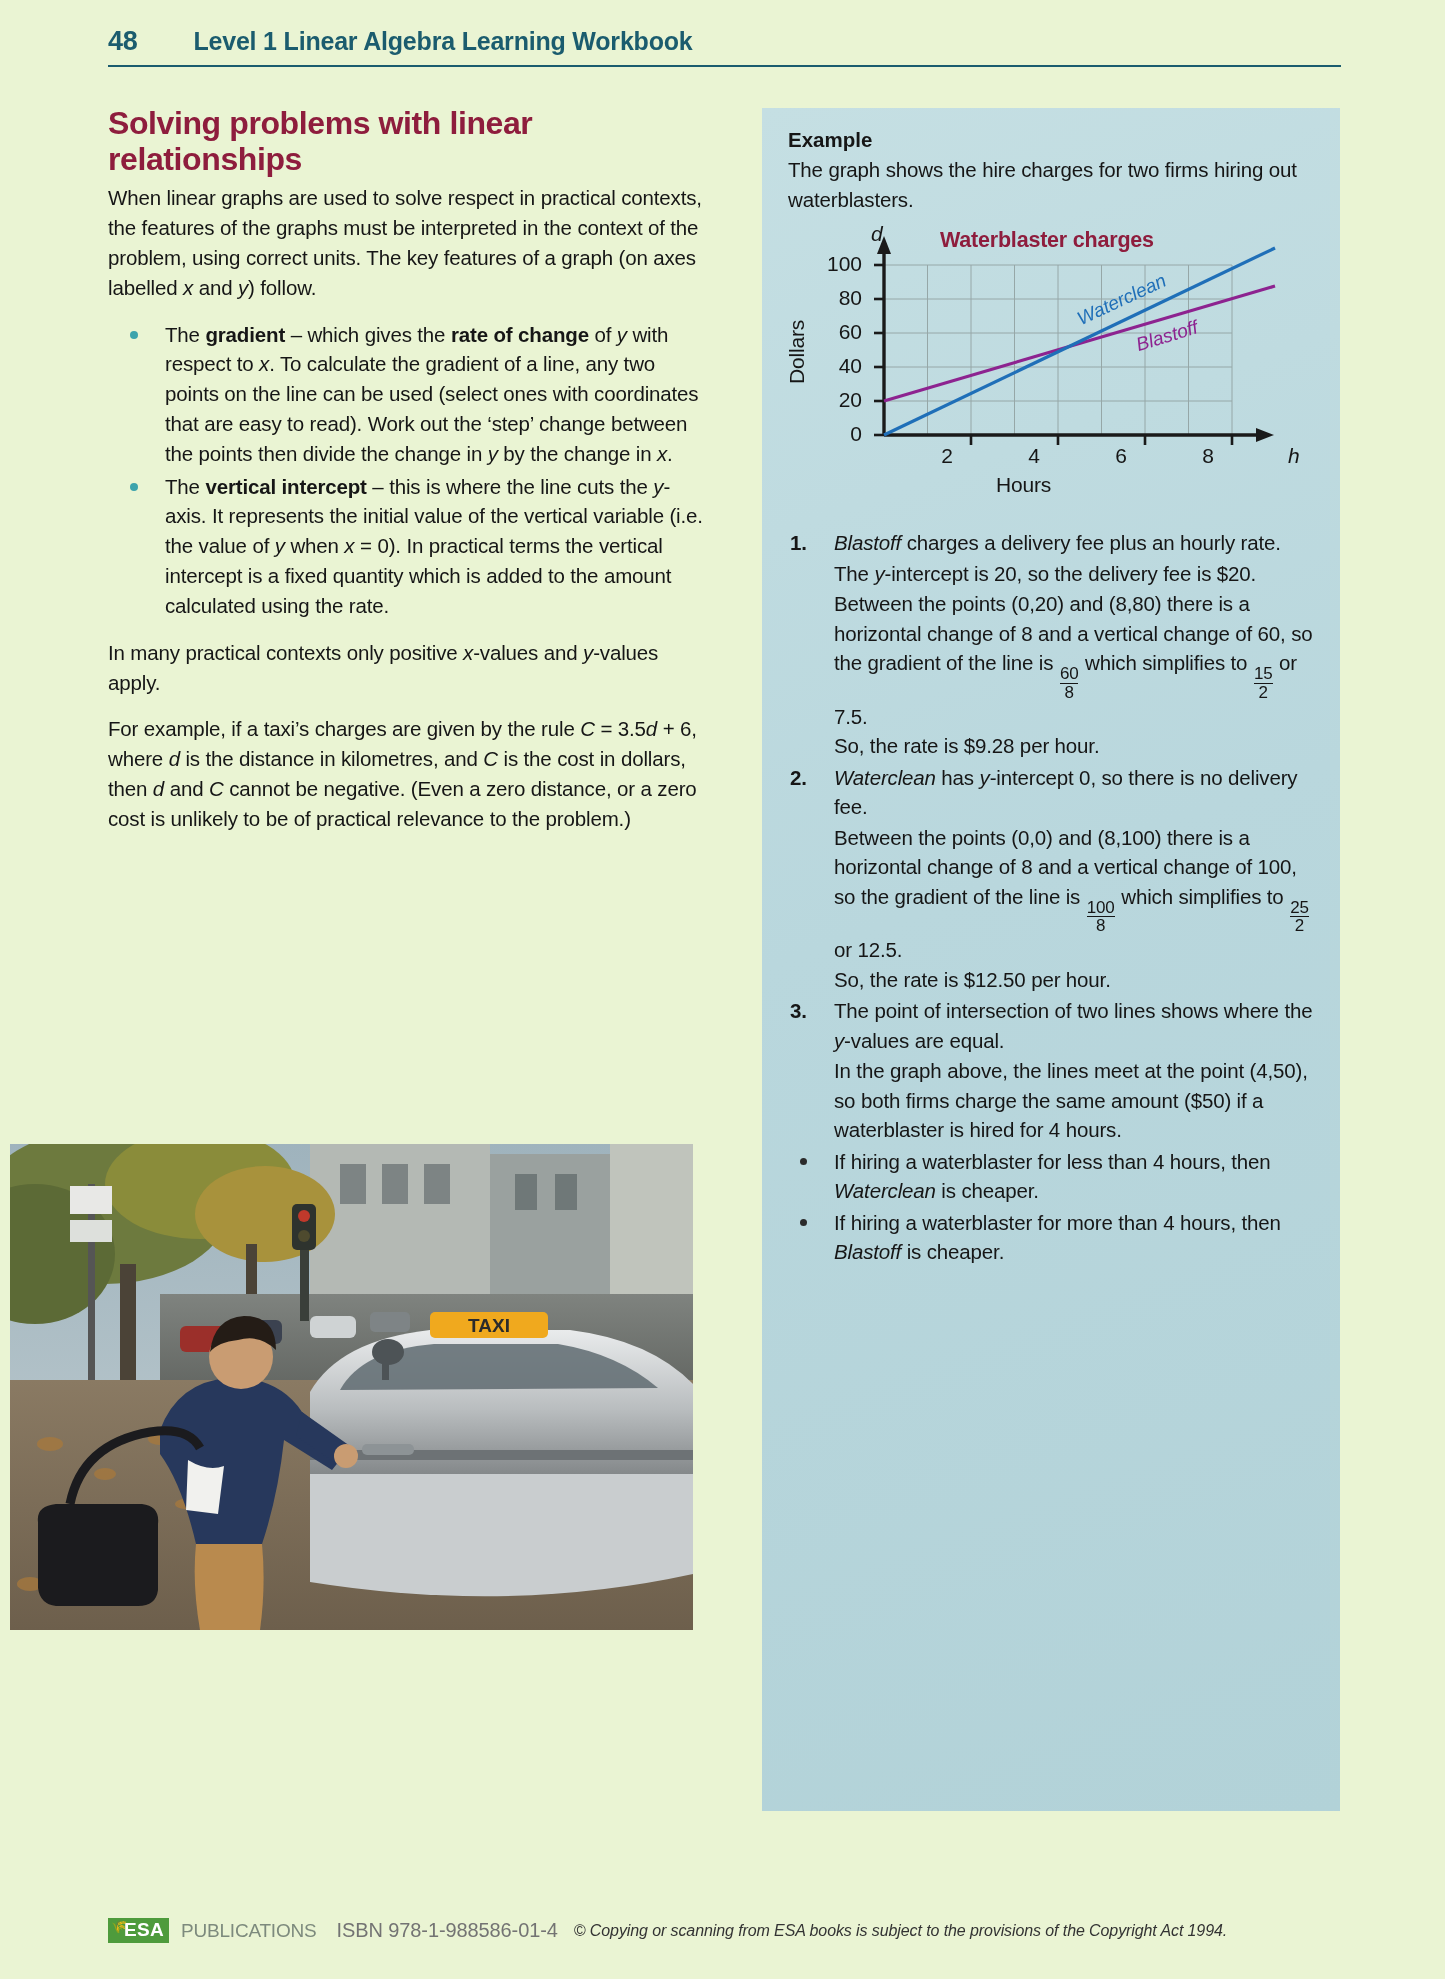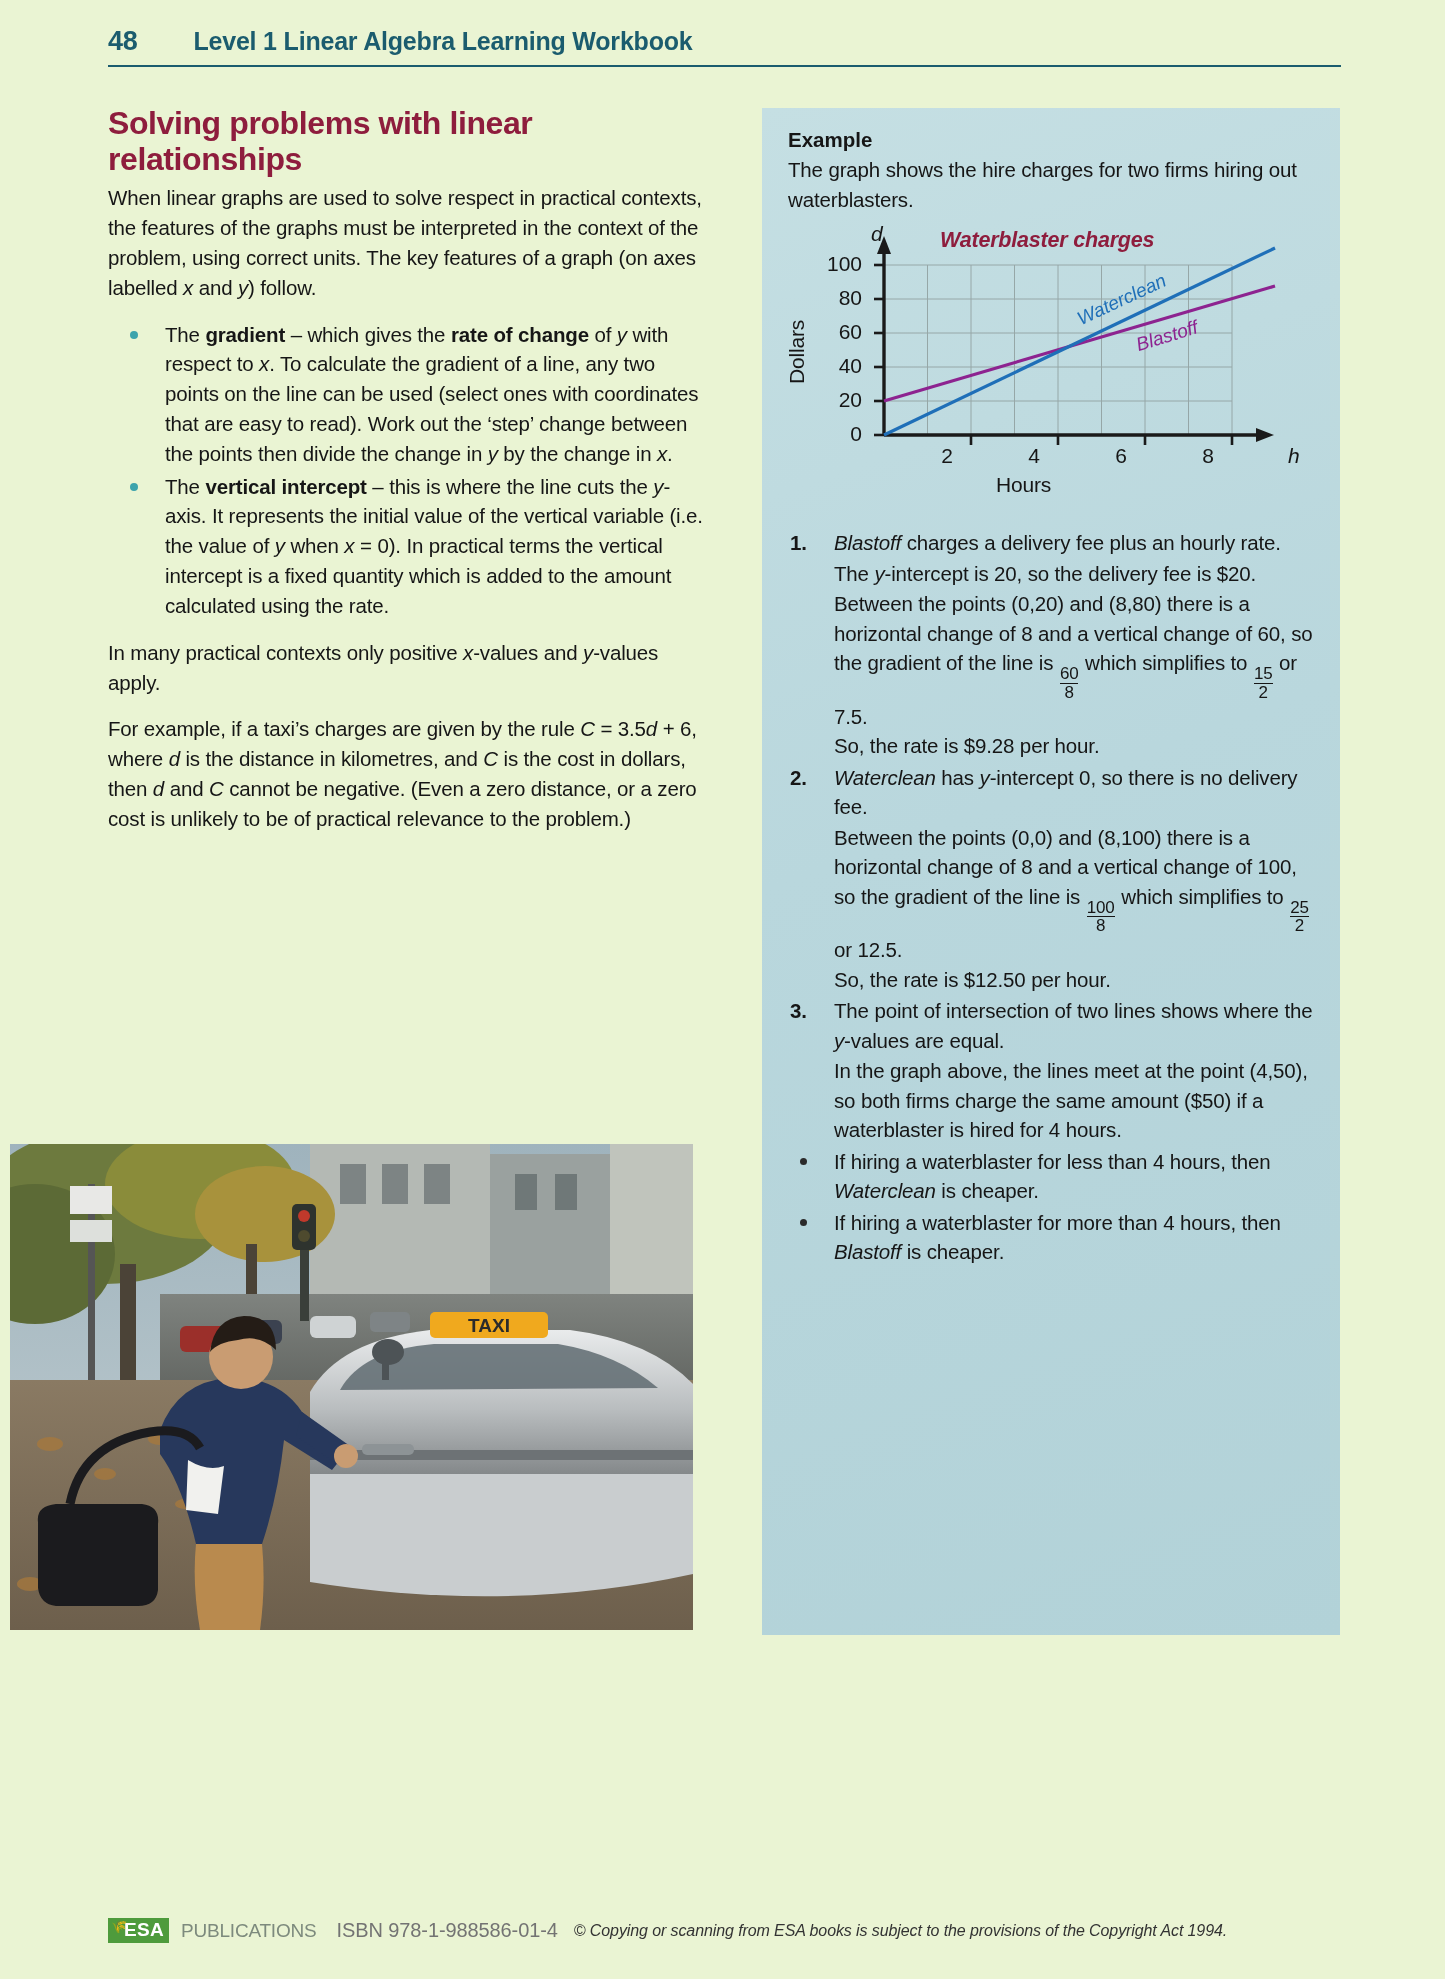--- a/index.html
+++ b/index.html
@@ -73,21 +73,21 @@
     width: 683px; height: 486px;
     overflow: hidden;
     background: #6a6f63;
   }
   .photo svg { display: block; }
 
   
   .right-panel {
     position: absolute;
     left: 762px; top: 108px;
-    width: 578px; height: 1527px;
+    width: 578px; height: 1703px;
     background: linear-gradient(160deg, #c5dfe3 0%, #b9d7dd 45%, #b2d2d8 100%);
     padding: 20px 26px 18px 26px;
   }
   .example-label {
     font-size: 20.5px; font-weight: bold; color: #161616;
     margin-bottom: 3px;
   }
   .example-intro {
     font-size: 20.5px; color: #161616; line-height: 1.44;
     letter-spacing: -0.15px;
@@ -97,21 +97,20 @@
   .chart-wrap {
     position: relative;
     width: 526px; height: 290px;
     margin-top: 8px;
   }
   .chart-title {
     position: absolute;
     left: 152px; top: 6px;
     font-size: 21.5px; font-weight: bold; color: #8e1d3d;
     letter-spacing: -0.2px;
-    font-style: italic;
   }
   .axis-d {
     position: absolute; left: 83px; top: 0px;
     font-size: 21px; font-style: italic; color: #161616;
   }
   .axis-h {
     position: absolute; left: 500px; top: 222px;
     font-size: 21px; font-style: italic; color: #161616;
   }
   .ylabel {

